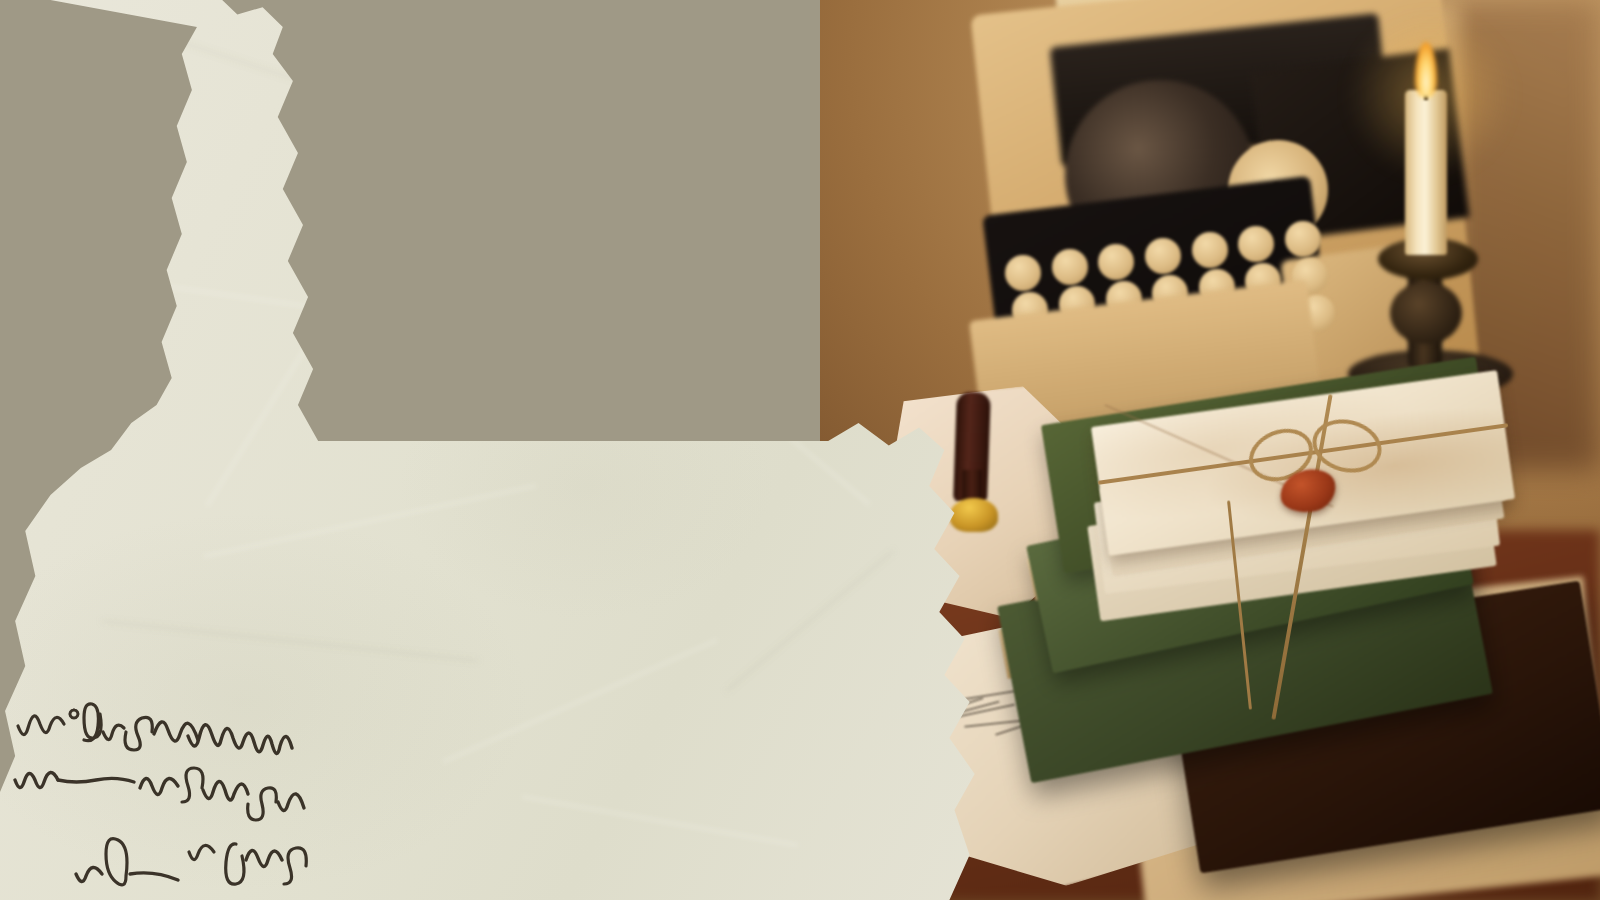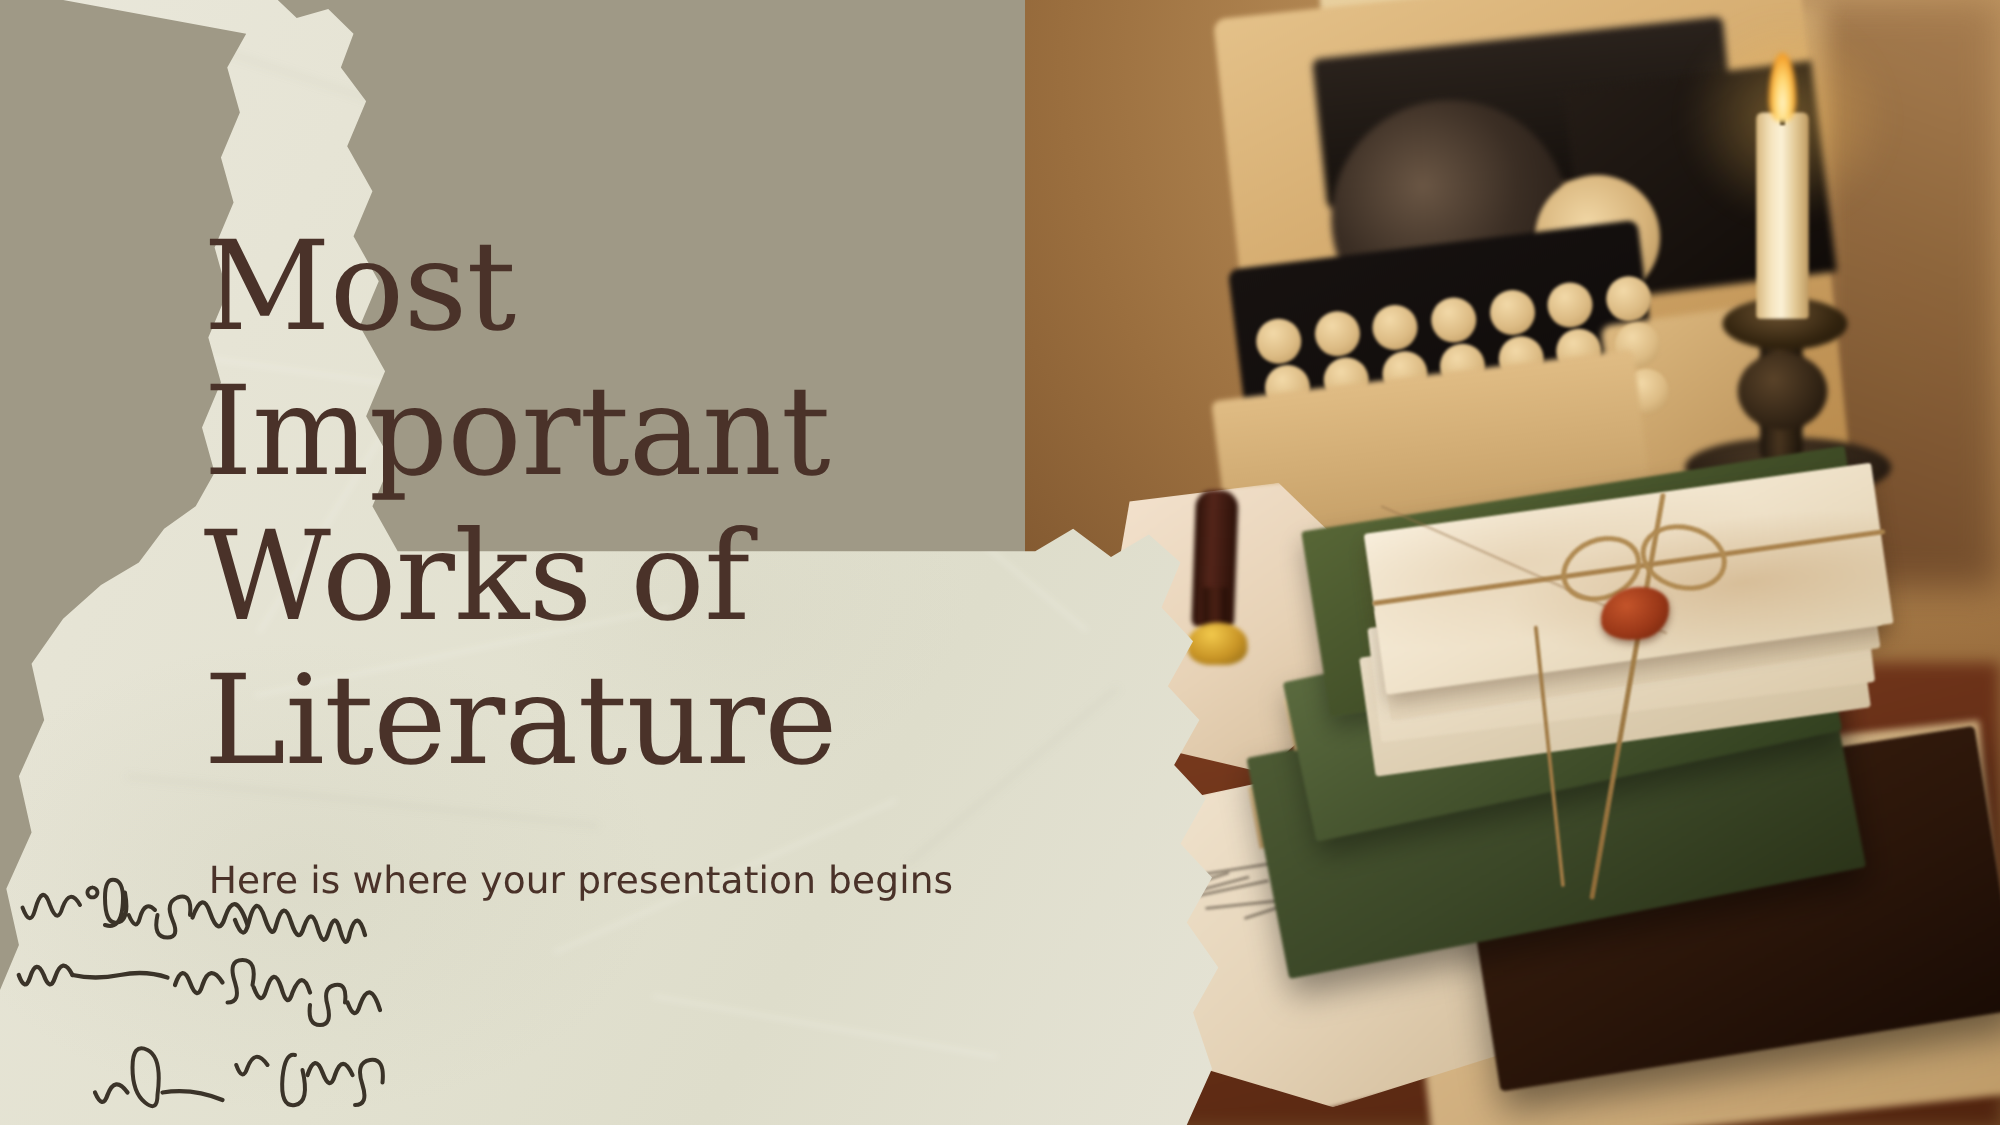--- a/index.html
+++ b/index.html
@@ -417,26 +417,20 @@
         <div class="crease" style="left: 640px; top: 420px; width: 260px; height: 2px; transform: rotate(40deg);"></div>
         <div class="crease-d" style="left: 100px; top: 640px; width: 380px; height: 2px; transform: rotate(6deg);"></div>
         <div class="crease" style="left: 430px; top: 700px; width: 300px; height: 2px; transform: rotate(-24deg);"></div>
         <div class="crease" style="left: 300px; top: 180px; width: 240px; height: 2px; transform: rotate(74deg);"></div>
         <div class="crease-d" style="left: 700px; top: 620px; width: 220px; height: 2px; transform: rotate(-40deg);"></div>
         <div class="crease" style="left: 520px; top: 820px; width: 280px; height: 2px; transform: rotate(10deg);"></div>
         <div class="crease" style="left: 160px; top: 420px; width: 200px; height: 2px; transform: rotate(-58deg);"></div>
       </div>
   </div>
 
-  <div id="text-block">
-    <h1 id="title">Most Important
-Works of
-Literature</h1>
-    <div id="subtitle">Here is where your presentation begins</div>
-  </div>
 
   <div id="handwriting">
     <svg viewBox="0 0 330 210" xmlns="http://www.w3.org/2000/svg" aria-hidden="true">
       <g fill="none" stroke="#241C12" stroke-linecap="round" stroke-linejoin="round">
         <path d="M18 58 q6 -22 12 -2 q3 16 8 -2 q4 -16 9 1 q4 15 9 -3 q5 -18 11 0 q4 14 10 -4 q6 -20 12 2 q3 13 9 -5 q7 -22 13 3 q4 17 11 -2" stroke-width="3.4"></path>
         <path d="M112 50 q10 -30 18 -6 q5 16 12 -4 q6 -18 14 4" stroke-width="3.4"></path>
         <path d="M158 42 q-2 -18 10 -14 q10 4 4 18 q-6 14 4 14 q12 0 8 -18" stroke-width="3.2"></path>
         <path d="M186 38 q8 -8 12 6 q3 12 9 -2" stroke-width="3.2"></path>
         <path d="M210 24 q-4 22 6 24 q10 2 10 -20 q0 -16 -8 -14 q-8 2 -6 22 q2 18 14 14" stroke-width="3.2"></path>
         <path d="M236 20 a4 4 0 1 0 0.1 0" stroke-width="3"></path>

